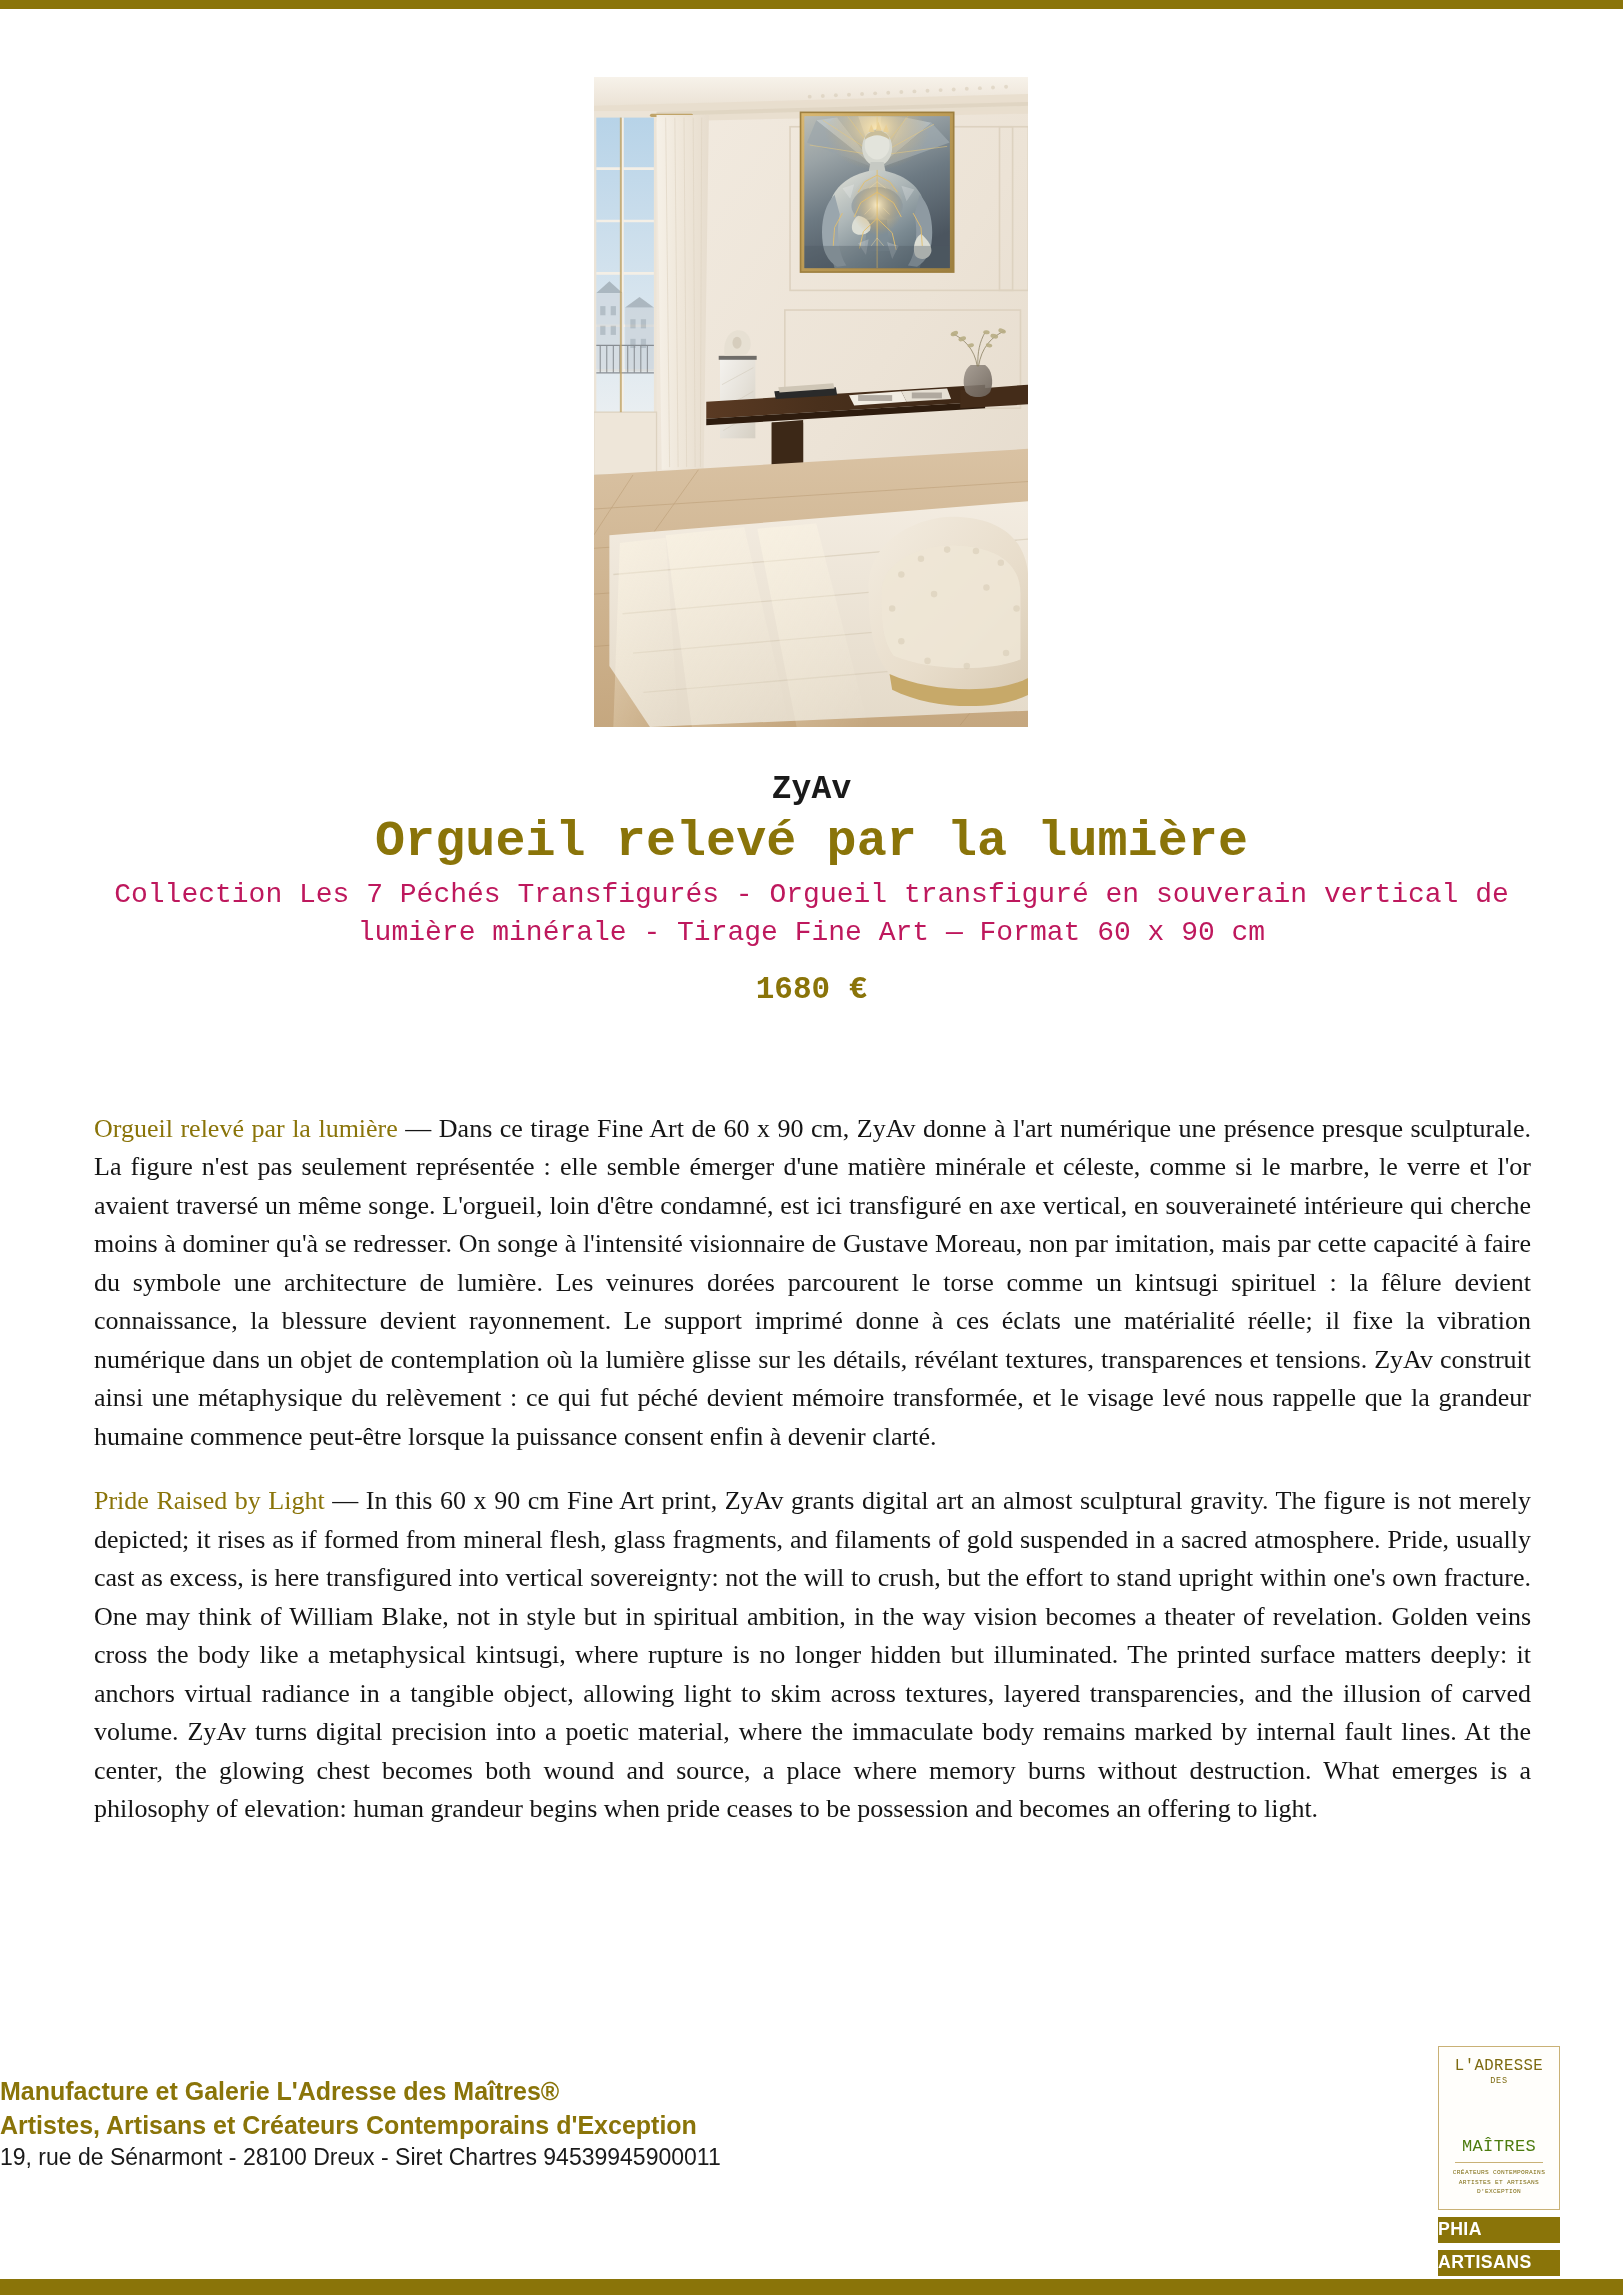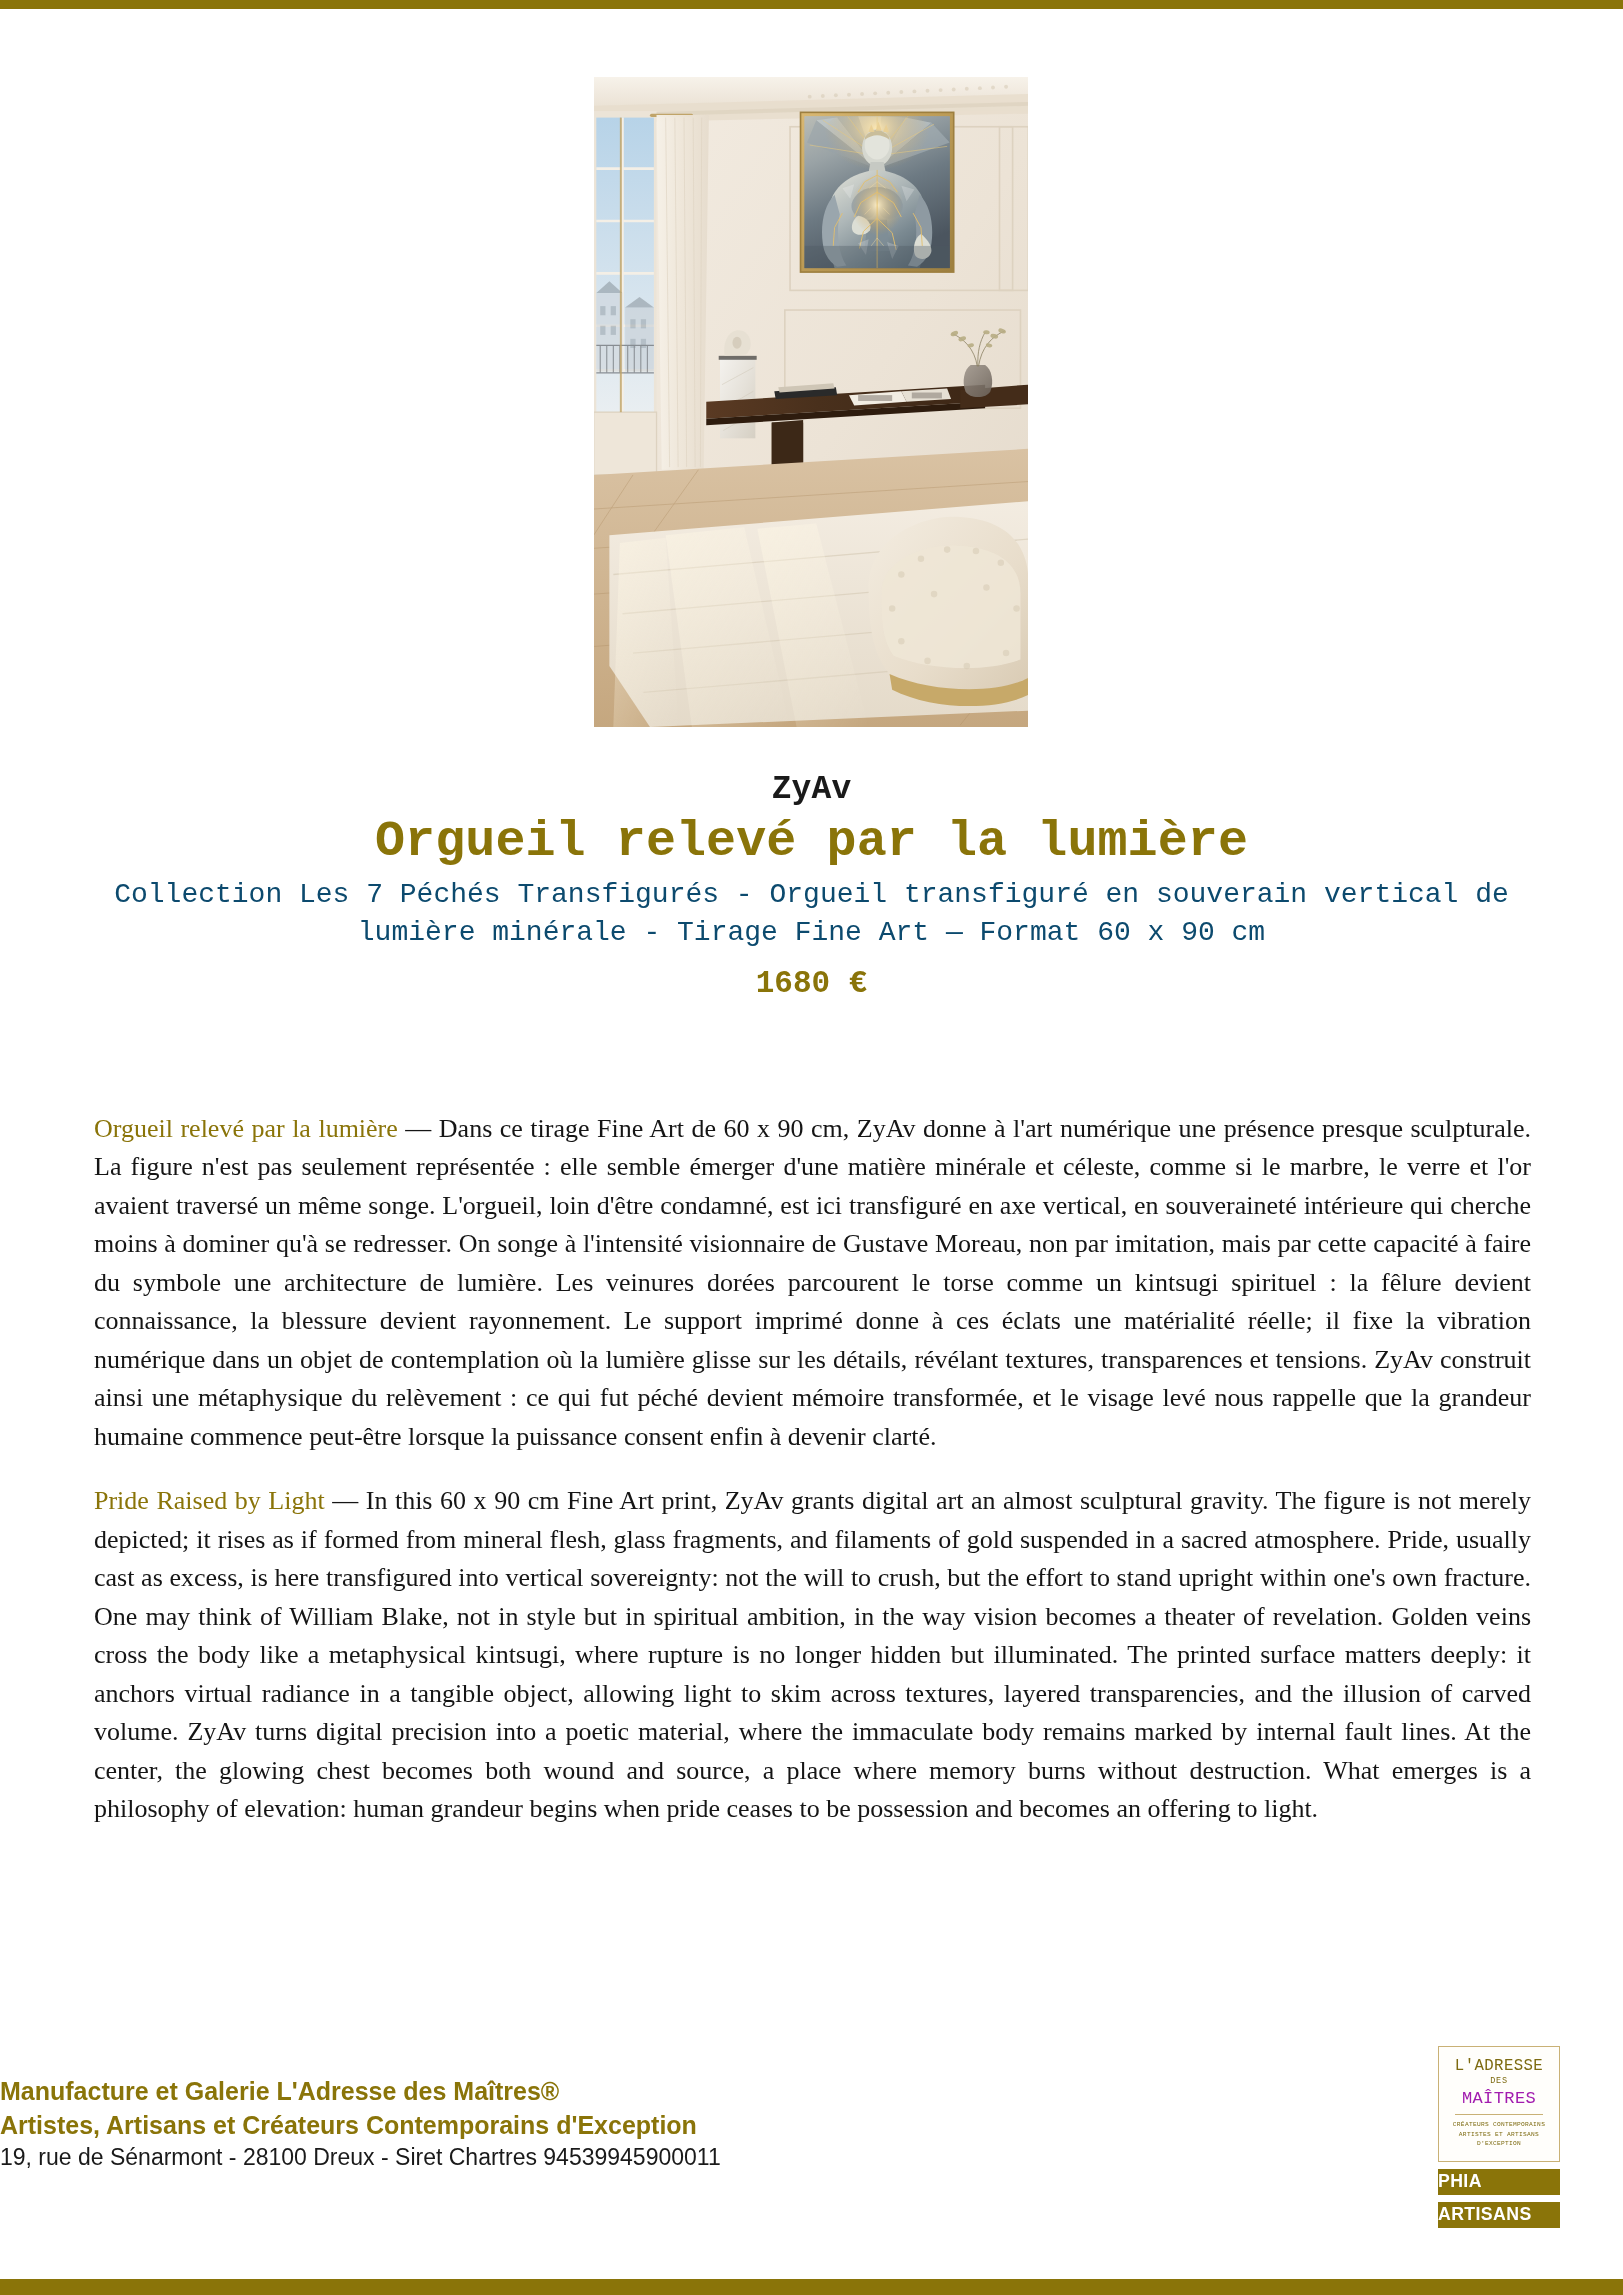--- a/index.html
+++ b/index.html
@@ -58,23 +58,23 @@
   .artwork-title {
     font-size: 50px;
     font-weight: bold;
     color: #8a7409;
     line-height: 1.1;
     margin: 0 0 6.5px 0;
     letter-spacing: 0.1px;
   }
   .artwork-subtitle {
     font-size: 28px;
-    color: #0c4a6e;
+    color: #be185d;
     line-height: 1.36;
-    margin: 0 auto 13px auto;
+    margin: 0 auto 19px auto;
     max-width: 1459px;
     font-weight: normal;
   }
   .artwork-price {
     font-size: 31px;
     font-weight: bold;
     color: #8a7409;
     line-height: 1.2;
     margin: 0;
   }
@@ -152,21 +152,22 @@
   .logo-l2 {
     font-size: 8.5px;
     letter-spacing: 0.8px;
     line-height: 1.6;
     color: #7d6a10;
   }
   .logo-l3 {
     font-size: 17px;
     letter-spacing: 0.4px;
     line-height: 1.12;
-    color: #a21caf;
+    color: #4d7c0f;
+    margin-top: 48px;
   }
   .logo-divider {
     height: 0.7px;
     background: #c9b176;
     margin: 5.9px 9.2px 5.9px 9.2px;
   }
   .logo-sub {
     font-size: 6.2px;
     letter-spacing: 0.3px;
     line-height: 1.55;

